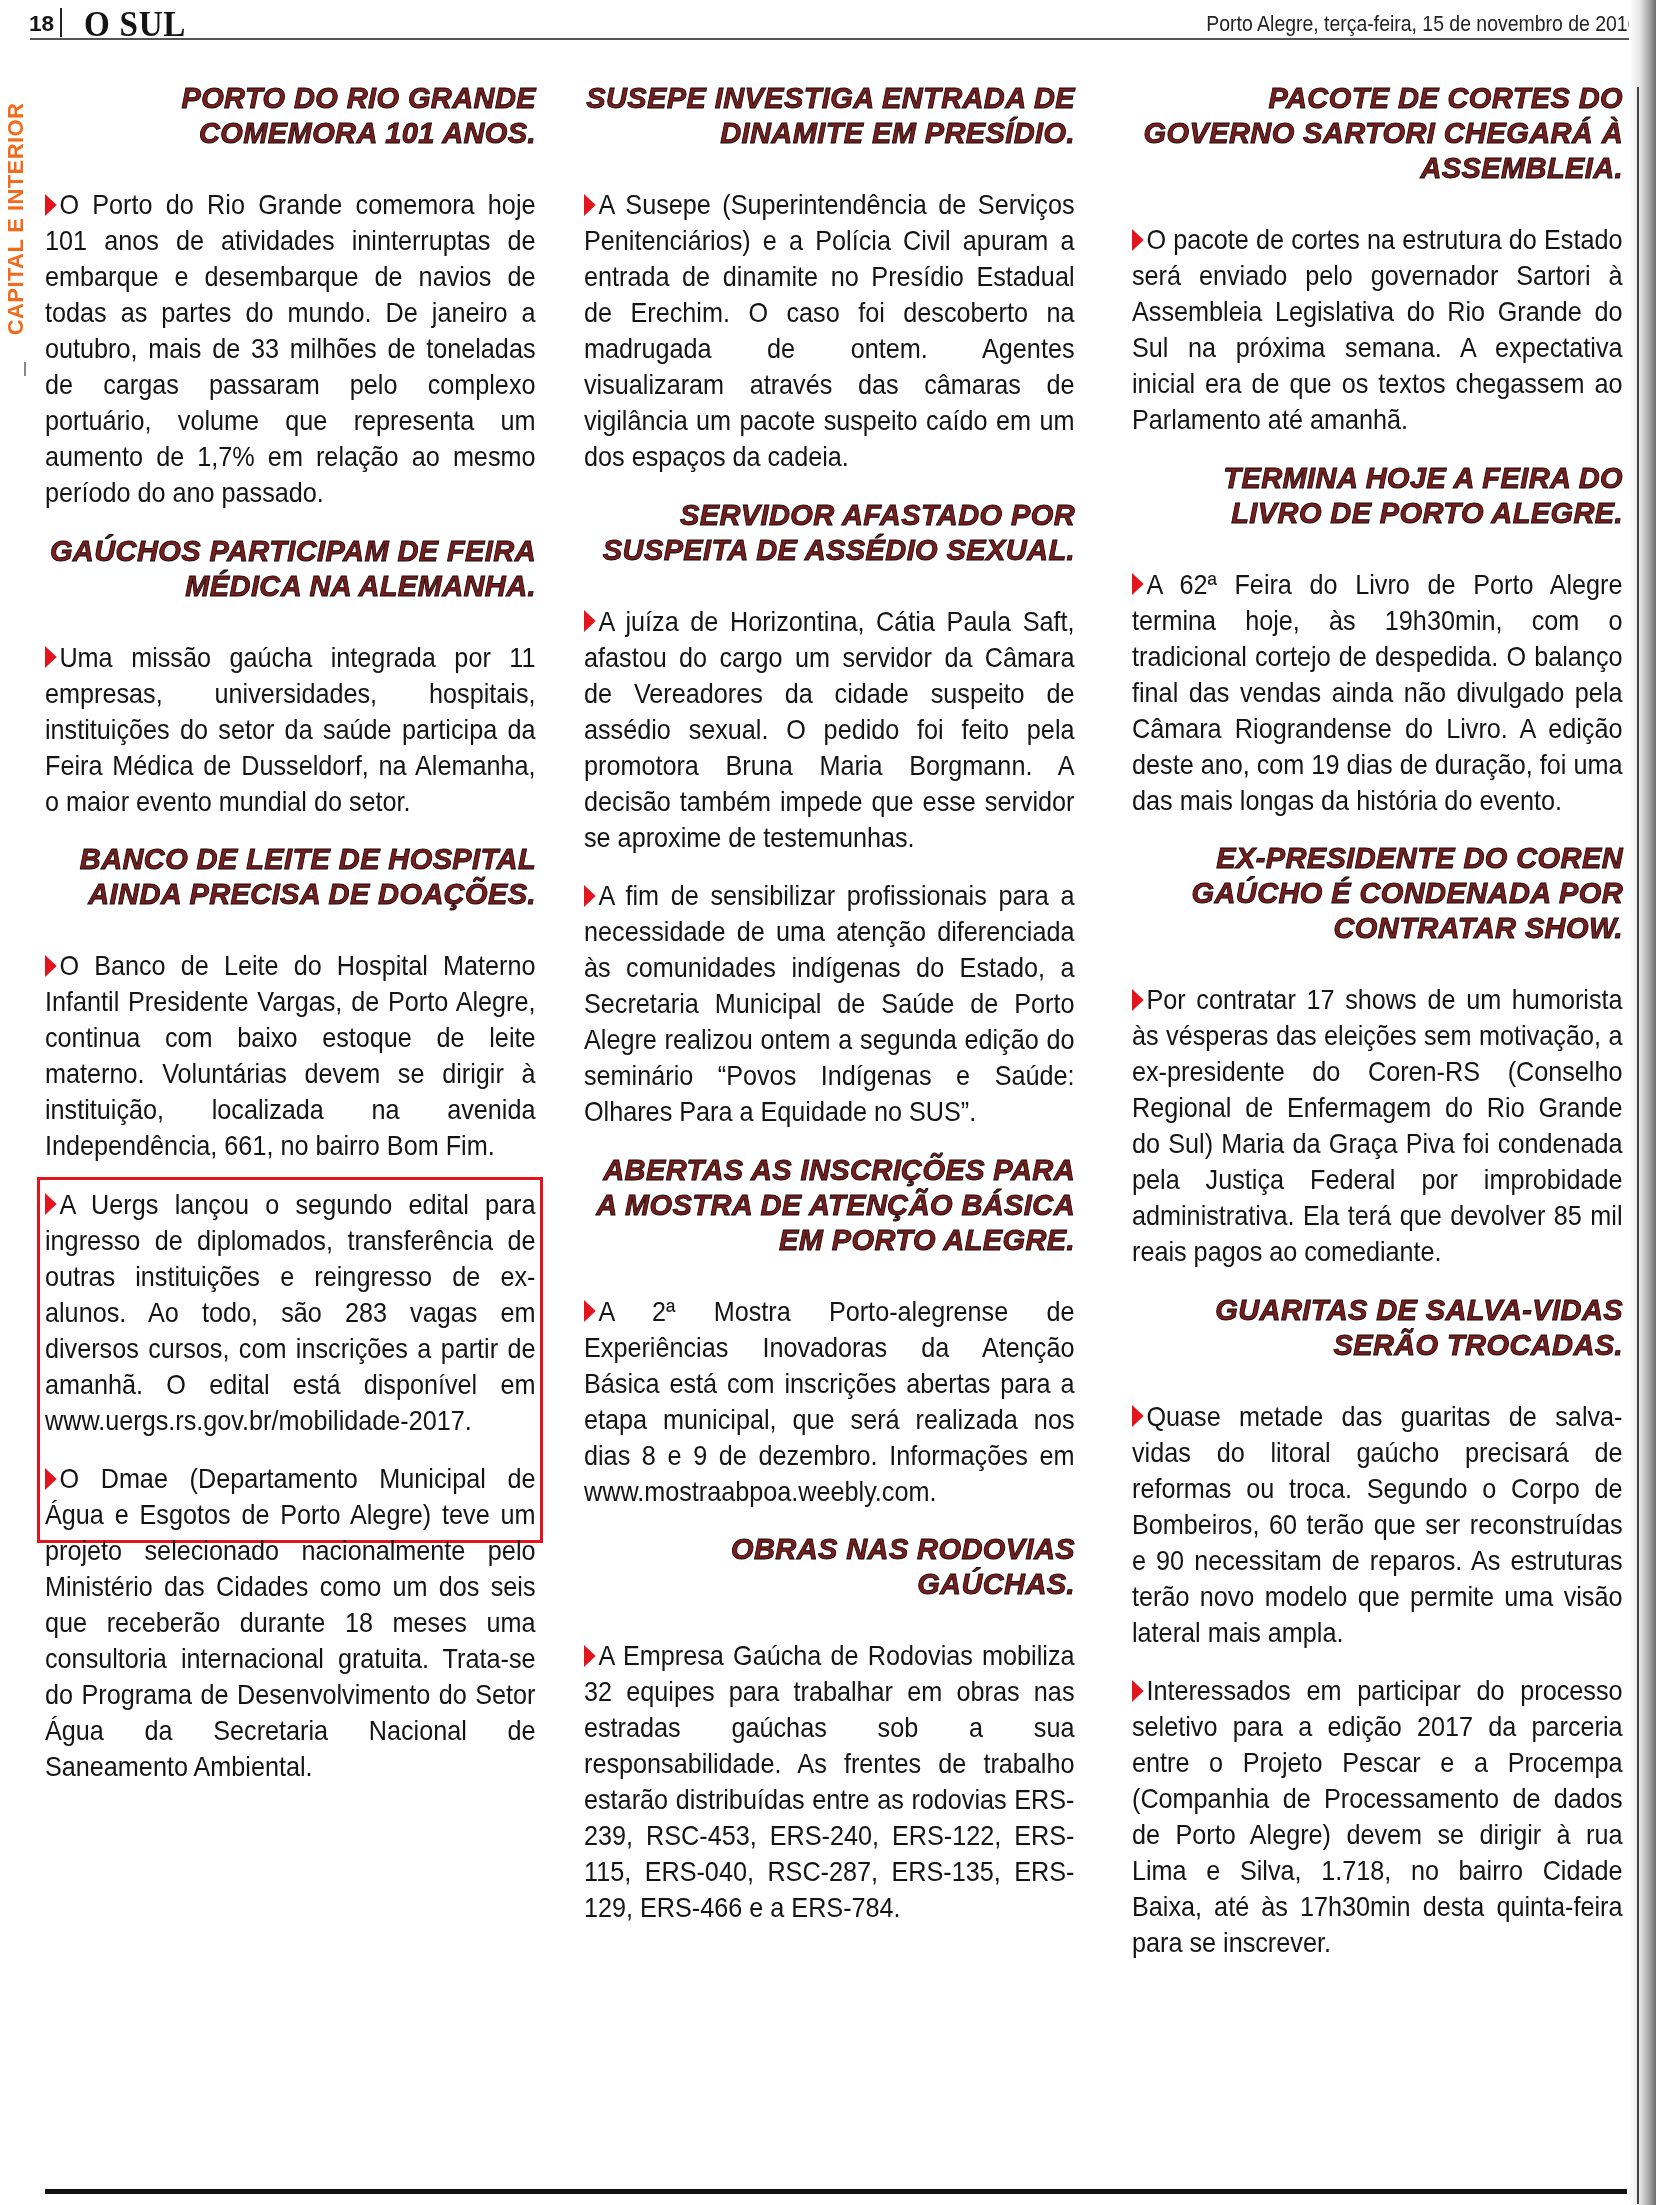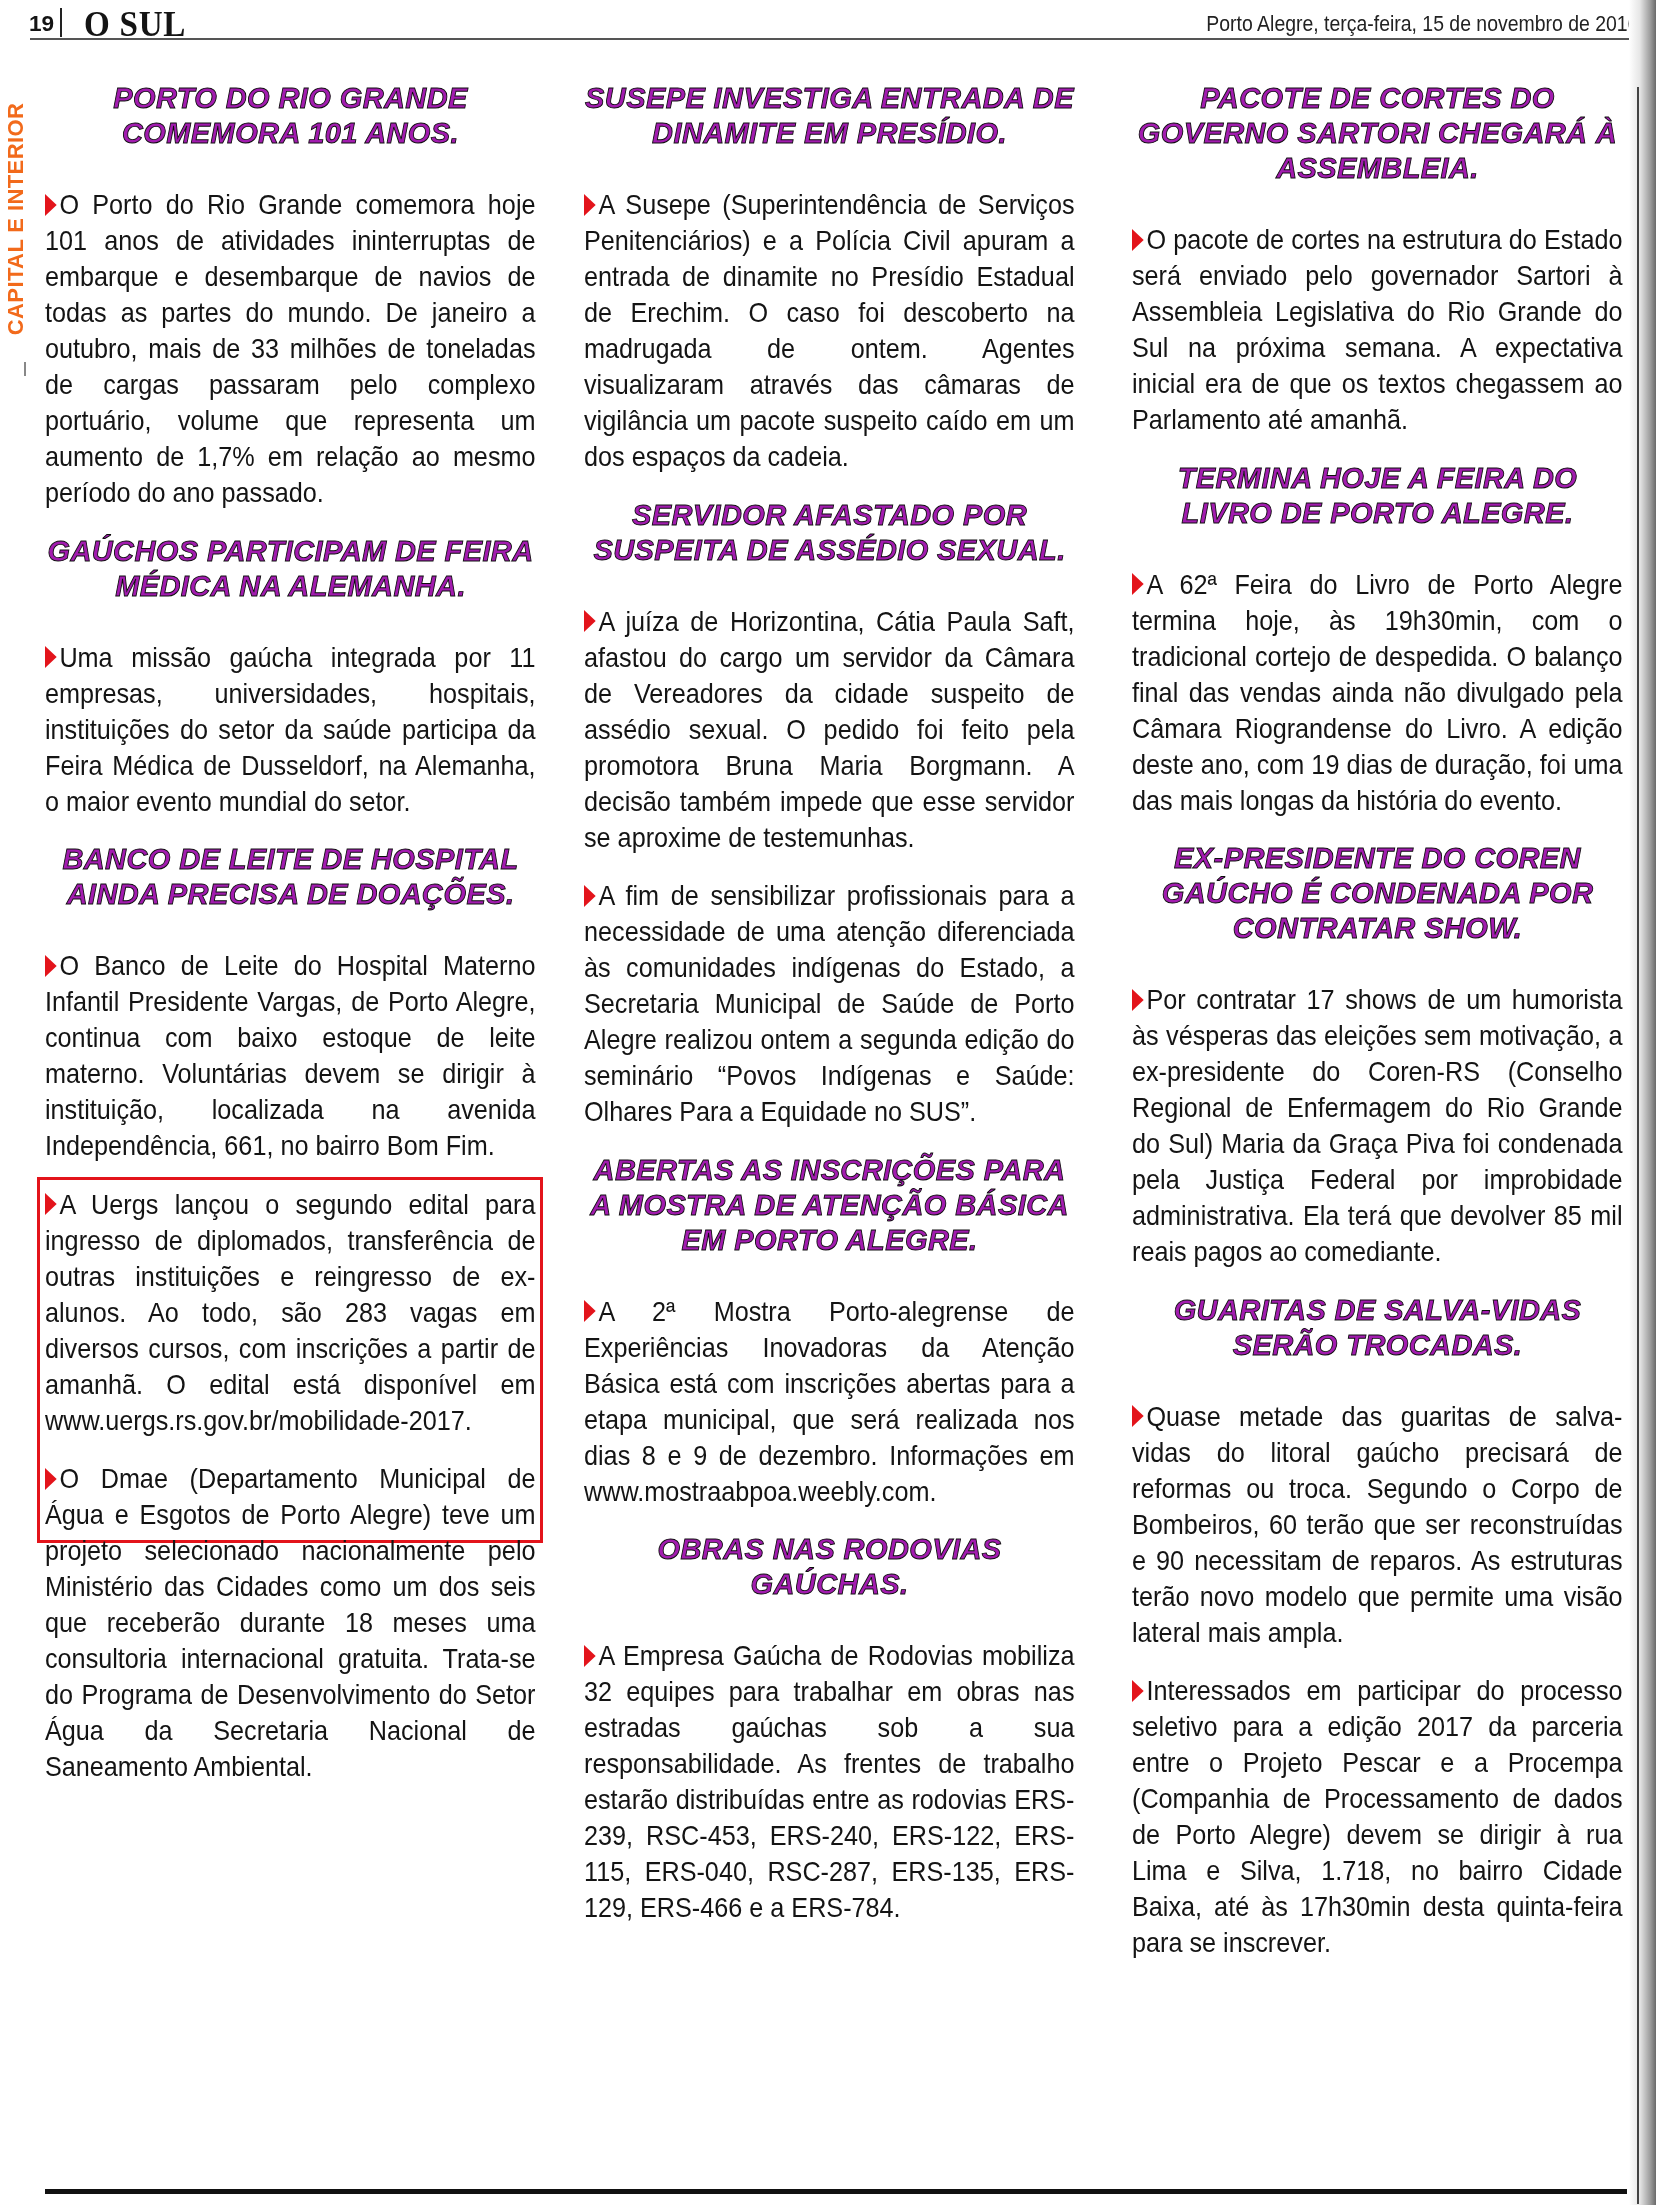--- a/index.html
+++ b/index.html
@@ -33,22 +33,22 @@
   }
   .section-rule { position:absolute; left:24px; top:362px; width:2.3px; height:13.6px; background:#888; }
 
   .col { position:absolute; top:81px; }
   .col1 { left:45px; width:491px; }
   .col2 { left:584px; width:491px; }
   .col3 { left:1132px; width:491px; }
 
   .article { margin:0 0 22.6px 0; }
   .headline {
-    text-align:center; font-weight:900; font-style:italic; font-size:29px;
-    line-height:35px; letter-spacing:0.4px; margin:0 0 36px 0; color:#a21caf;
+    text-align:right; font-weight:900; font-style:italic; font-size:29px;
+    line-height:35px; letter-spacing:0.4px; margin:0 0 36px 0; color:#7f1d1d;
     font-family:"Liberation Sans", sans-serif; text-transform:uppercase;
     -webkit-text-stroke:0.9px #0c0c0c;
   }
   .body {
     font-size:28px; line-height:36px; text-align:justify; color:#141414;
     transform:scaleX(0.9); transform-origin:left top; width:111%;
     hyphens:manual; margin:0;
   }
   .marker {
     display:inline-block; width:0; height:0; margin-right:3px; vertical-align:-1.5px;
@@ -63,21 +63,21 @@
   .page-edge {
     position:absolute; right:0; top:0; width:27px; height:2205px;
     background:linear-gradient(to right, #ffffff 0%, #e6e6e6 40%, #9a9a9a 80%, #6a6a6a 100%);
   }
   .page-edge-line { position:absolute; right:16.6px; top:87px; width:2.3px; height:2117px; background:#444; }
 </style>
 </head>
 <body>
 
 <div>
-  <span class="page-num">19</span>
+  <span class="page-num">18</span>
   <div class="page-num-bar"></div>
   <div class="header-rule-pre"></div>
   <span class="masthead">O SUL</span>
   <span class="date">Porto Alegre, terça-feira, 15 de novembro de 2016</span>
   <div class="header-rule"></div>
 </div>
 
 <div class="section-label">
   <span>CAPITAL E INTERIOR</span>
 </div>

